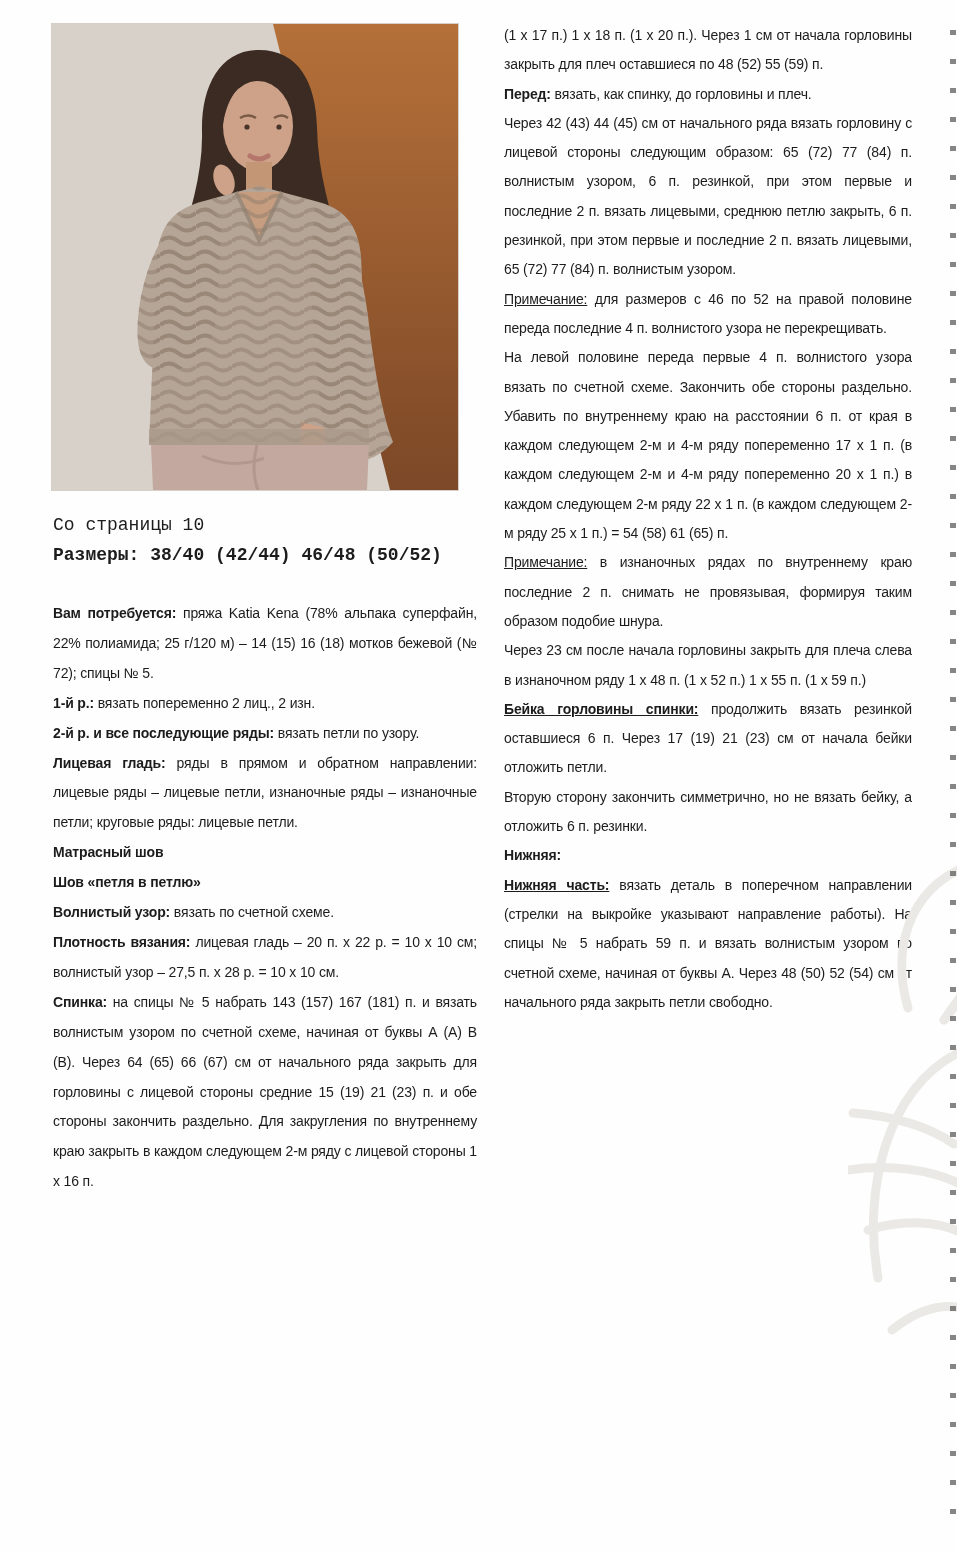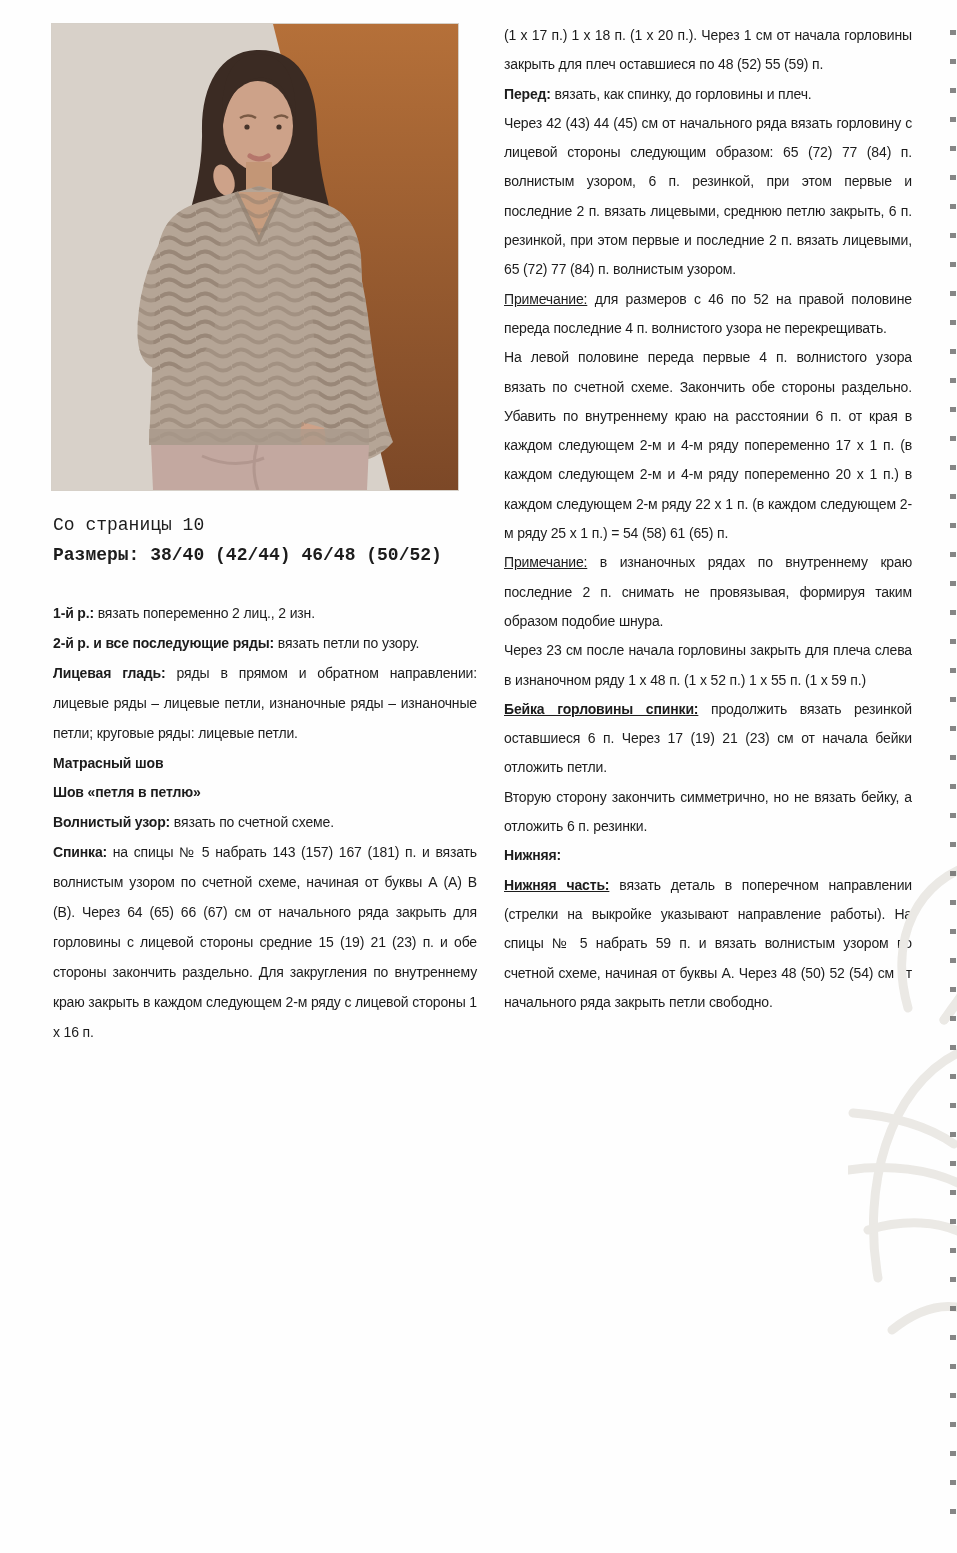--- a/index.html
+++ b/index.html
@@ -81,26 +81,28 @@
       <path d="M99,421 L317,421 L315,466 L101,466 Z" fill="#c3a8a0"></path>
       <path d="M205,421 C200,440 202,455 206,466 M150,432 q32,14 62,2" stroke="#ab9088" stroke-width="3" fill="none" opacity="0.7"></path>
     </svg>
   </div>
 
   <div class="column" id="left-col">
     <p class="intro">Со страницы 10</p>
     <p class="intro bold">Размеры: 38/40 (42/44) 46/48 (50/52)</p>
     <div class="intro-gap"></div>
     <div id="left-paras">
+        <p class="para"><span class="lead-bold">Вам потребуется:</span> пряжа Katia Kena (78% альпака суперфайн, 22% полиамида; 25 г/120 м) – 14 (15) 16 (18) мотков бежевой (№ 72); спицы № 5.</p>
         <p class="para"><span class="lead-bold">1-й р.:</span> вязать попеременно 2 лиц., 2 изн.</p>
         <p class="para"><span class="lead-bold">2-й р. и все последующие ряды:</span> вязать петли по узору.</p>
         <p class="para"><span class="lead-bold">Лицевая гладь:</span> ряды в прямом и обратном направлении: лицевые ряды – лицевые петли, изнаночные ряды – изнаночные петли; круговые ряды: лицевые петли.</p>
         <p class="para"><span class="lead-bold">Матрасный шов</span></p>
         <p class="para"><span class="lead-bold">Шов «петля в петлю»</span></p>
         <p class="para"><span class="lead-bold">Волнистый узор:</span> вязать по счетной схеме.</p>
+        <p class="para"><span class="lead-bold">Плотность вязания:</span> лицевая гладь – 20 п. х 22 р. = 10 х 10 см; волнистый узор – 27,5 п. х 28 р. = 10 х 10 см.</p>
         <p class="para"><span class="lead-bold">Спинка:</span> на спицы № 5 набрать 143 (157) 167 (181) п. и вязать волнистым узором по счетной схеме, начиная от буквы А (А) В (В). Через 64 (65) 66 (67) см от начального ряда закрыть для горловины с лицевой стороны средние 15 (19) 21 (23) п. и обе стороны закончить раздельно. Для закругления по внутреннему краю закрыть в каждом следующем 2-м ряду с лицевой стороны 1 х 16 п.</p>
       </div>
   </div>
 
   <div class="column" id="right-col">
     <div id="right-paras">
         <p class="para">(1 х 17 п.) 1 х 18 п. (1 х 20 п.). Через 1 см от начала горловины закрыть для плеч оставшиеся по 48 (52) 55 (59) п.</p>
         <p class="para"><span class="lead-bold">Перед:</span> вязать, как спинку, до горловины и плеч.</p>
         <p class="para">Через 42 (43) 44 (45) см от начального ряда вязать горловину с лицевой стороны следующим образом: 65 (72) 77 (84) п. волнистым узором, 6 п. резинкой, при этом первые и последние 2 п. вязать лицевыми, среднюю петлю закрыть, 6 п. резинкой, при этом первые и последние 2 п. вязать лицевыми, 65 (72) 77 (84) п. волнистым узором.</p>
         <p class="para"><span class="lead-underline">Примечание:</span> для размеров с 46 по 52 на правой половине переда последние 4 п. волнистого узора не перекрещивать.</p>

